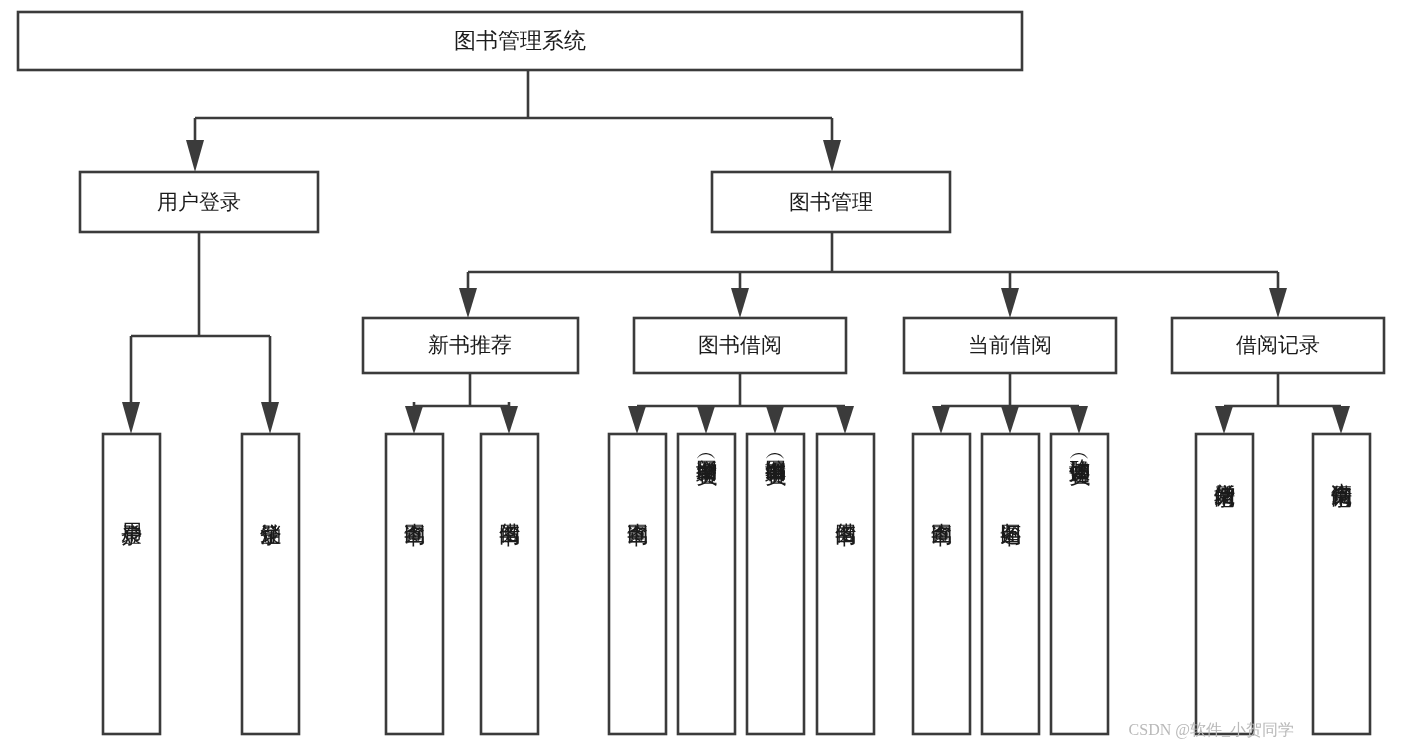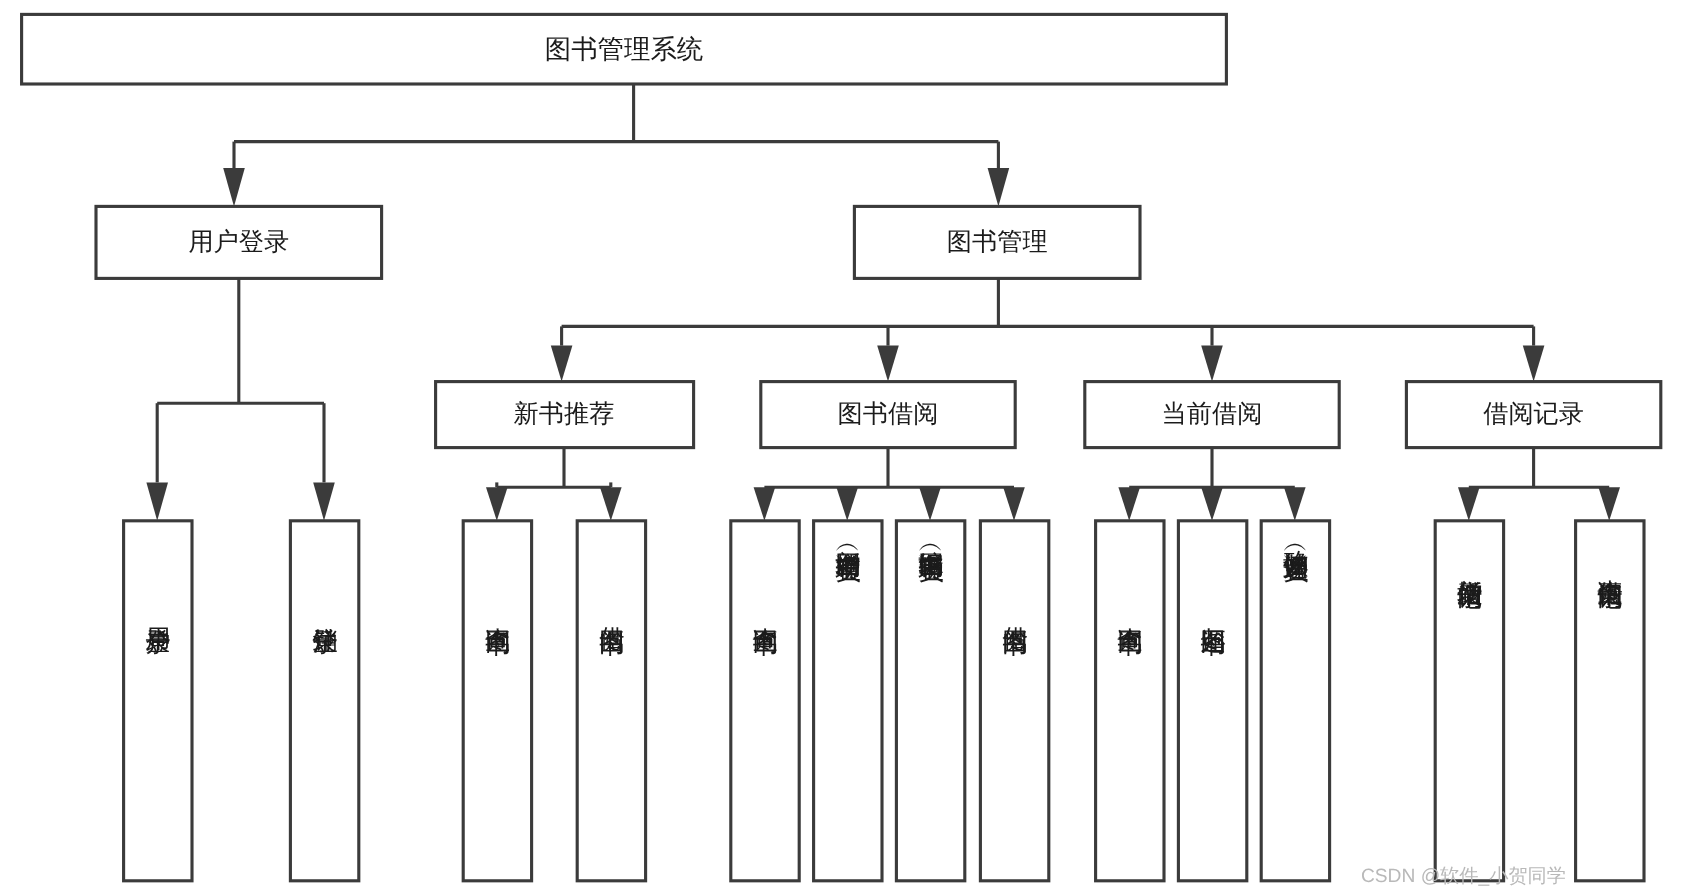--- a/index.html
+++ b/index.html
@@ -11,21 +11,20 @@
     width: 1405px;
     height: 747px;
     font-family: "DejaVu Sans", "Liberation Sans", sans-serif;
     overflow: hidden;
   }
   #diagram-root {
     position: relative;
     width: 1304px;
     height: 747px;
     background: #ffffff;
-    padding-left: 11px;
   }
   svg.diagram-canvas {
     position: absolute;
     left: 0;
     top: 0;
     width: 1405px;
     height: 747px;
   }
   .node-box {
     fill: #ffffff;
@@ -66,21 +65,21 @@
     font-size: 21px;
     line-height: 1.08;
     color: #1b1b1b;
     letter-spacing: 1px;
     white-space: nowrap;
   }
   .watermark {
     position: absolute;
     right: 10px;
     bottom: 6px;
-    font-family: Liberation Sans, sans-serif;
+    font-family: Liberation Serif, serif;
     font-size: 16px;
     color: #b9b9b9;
     white-space: nowrap;
   }
 </style>
 </head>
 <body>
 
 <div id="diagram-root">
 

